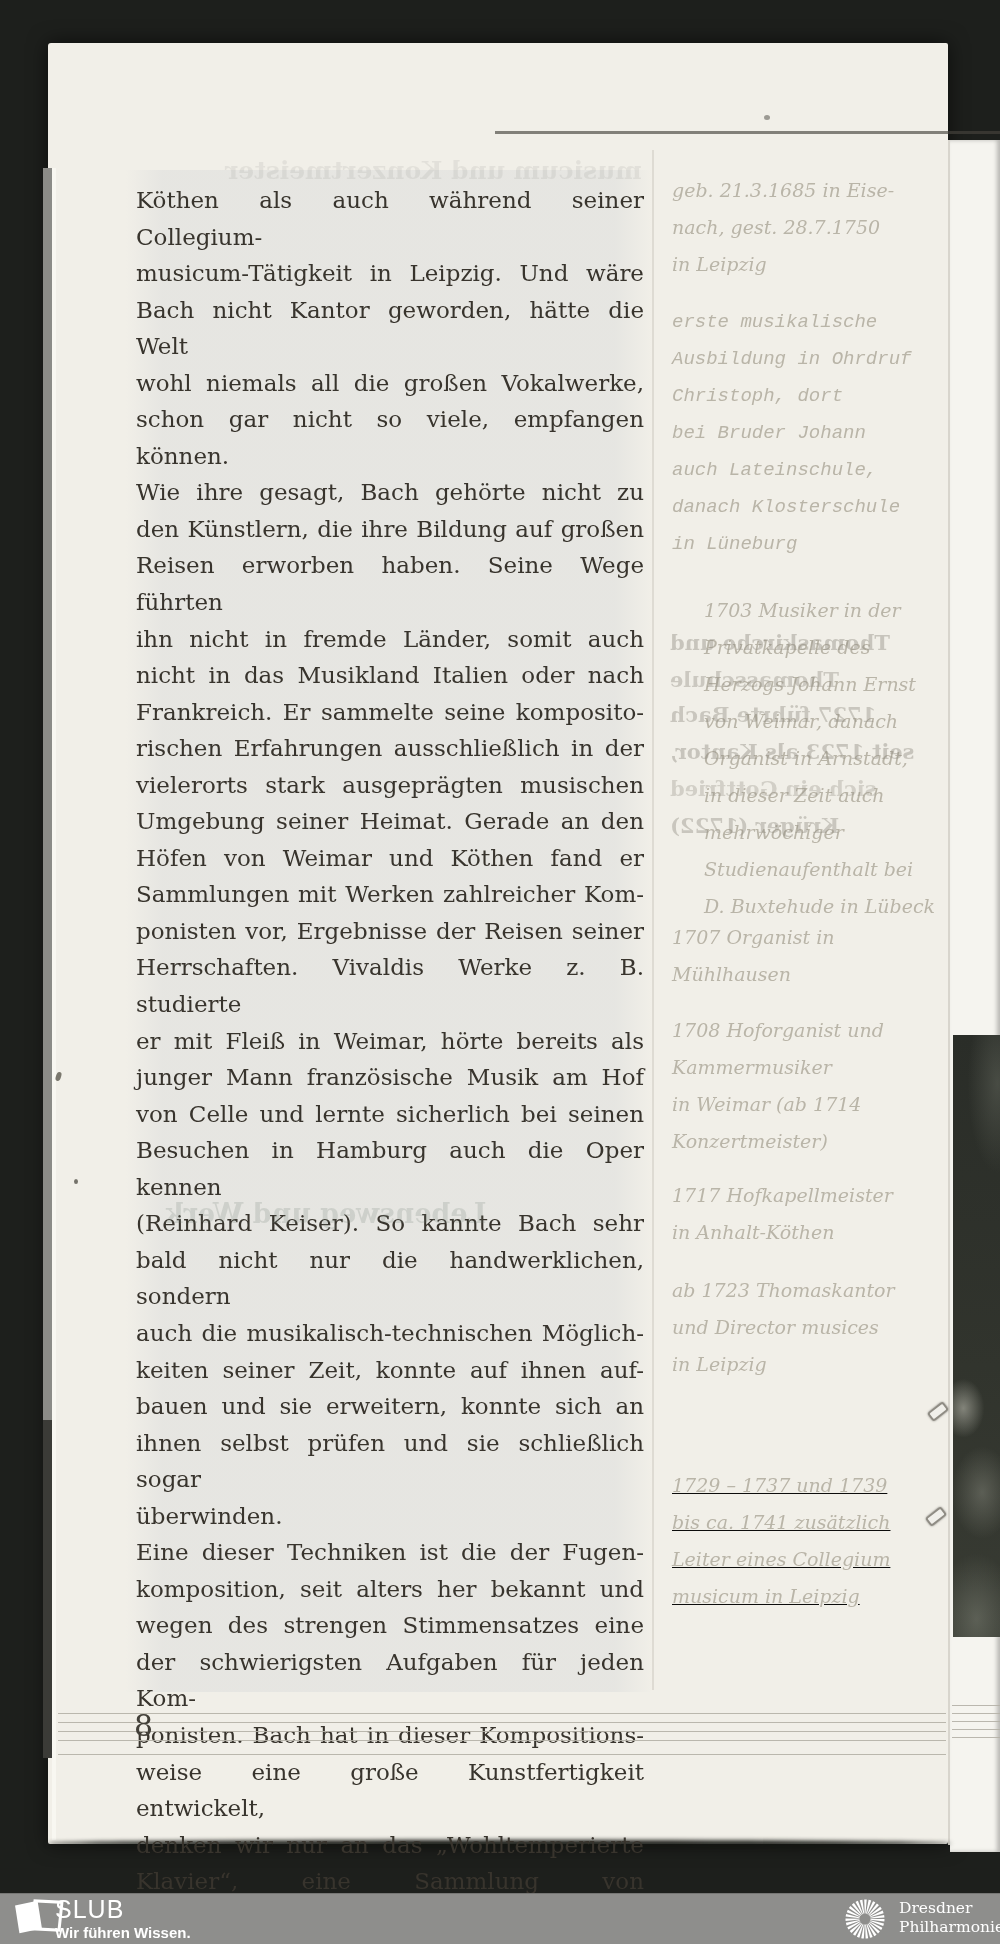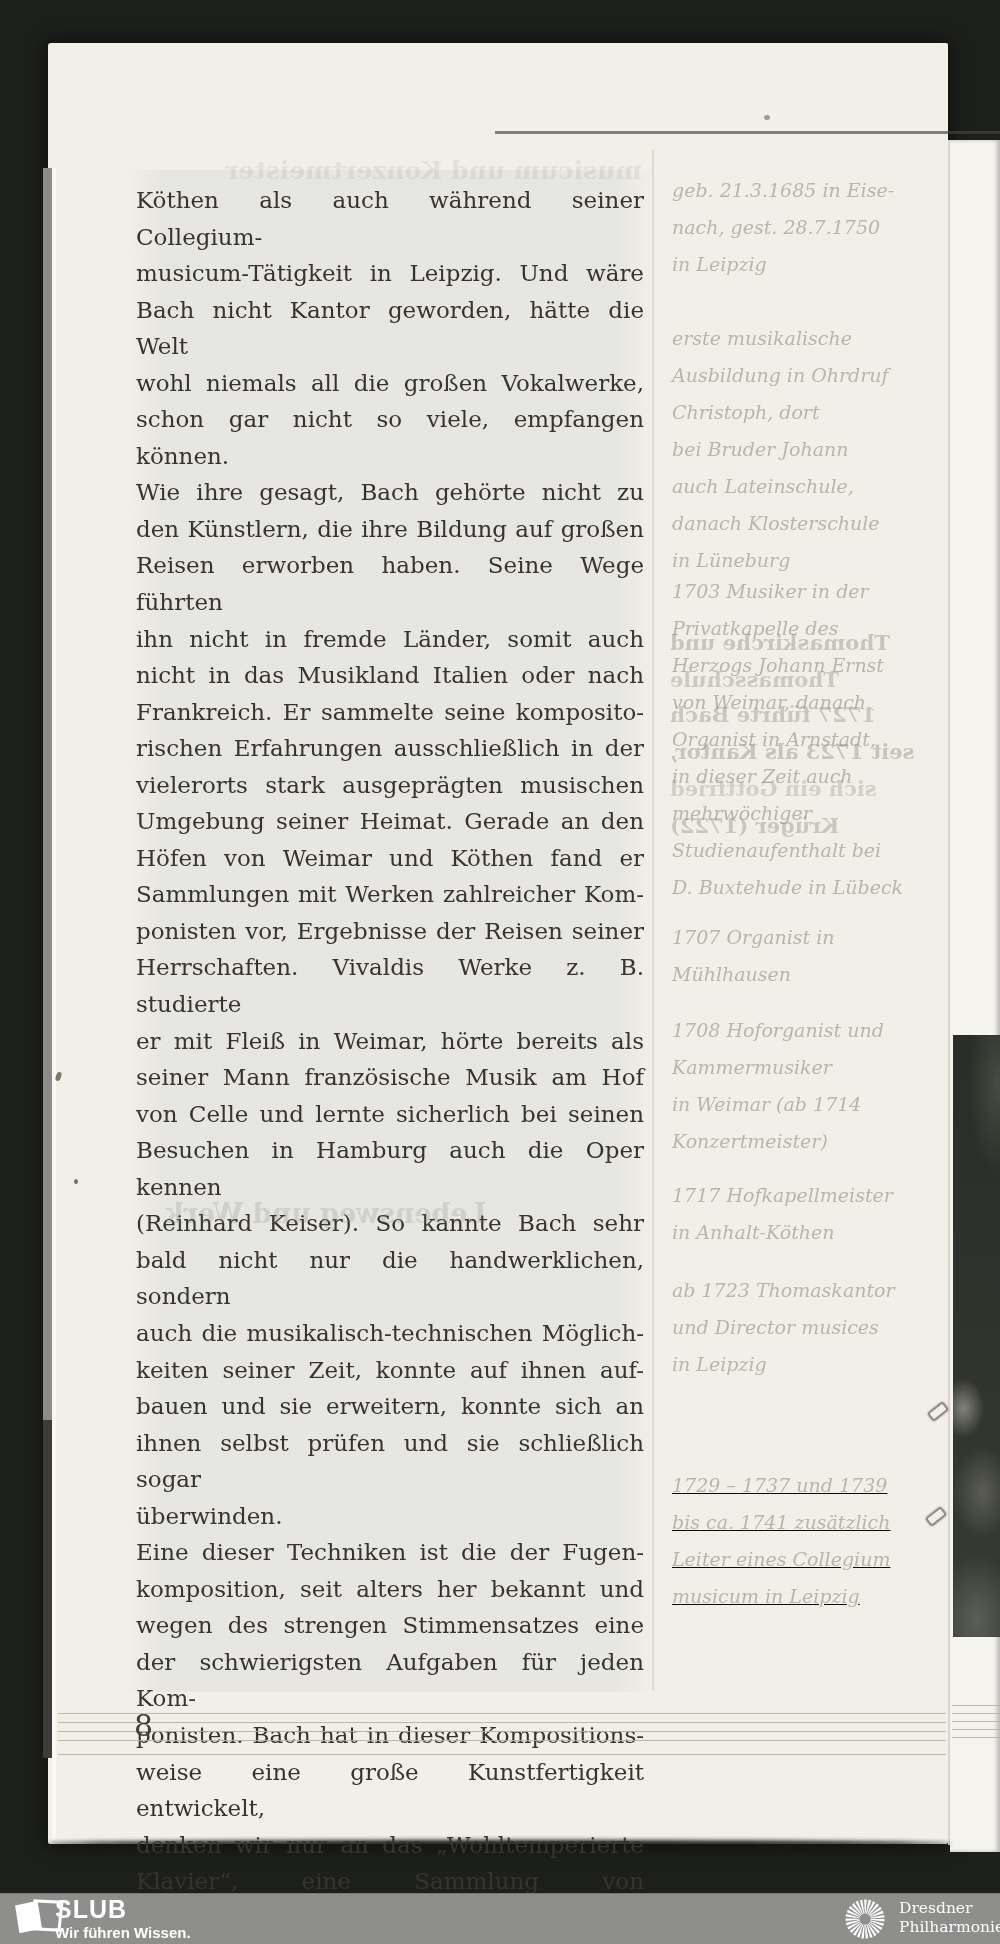--- a/index.html
+++ b/index.html
@@ -78,21 +78,21 @@
   }
   .slub-book{position:absolute;left:16px;top:5px;width:46px;height:36px;}
   .slub-book .cover{
     position:absolute;left:16px;top:1px;width:24px;height:25px;
     border:3px solid #fff;transform:rotate(3deg) skewX(-3deg);
   }
   .slub-book .sheet{
     position:absolute;left:1px;top:4px;width:23px;height:28px;background:#fff;
     transform:rotate(-9deg) skewY(-3deg);
   }
-  .slub-word{position:absolute;left:55px;top:2px;font-size:25px;font-weight:bold;letter-spacing:1px;line-height:26px;}
+  .slub-word{position:absolute;left:55px;top:2px;font-size:25px;font-weight:normal;letter-spacing:1px;line-height:26px;}
   .slub-tagline{position:absolute;left:55px;top:30px;font-size:15px;font-weight:bold;}
   .phil-burst{position:absolute;left:840px;top:0px;width:50px;height:50px;}
   .phil-text{
     position:absolute;left:899px;top:5px;font-family:"DejaVu Serif","Liberation Serif",serif;
     font-size:15.5px;line-height:19px;font-weight:500;
   }
 </style>
 </head>
 <body>
 
@@ -124,21 +124,21 @@
         <div class="tline">nicht in das Musikland Italien oder nach</div>
         <div class="tline">Frankreich. Er sammelte seine komposito-</div>
         <div class="tline">rischen Erfahrungen ausschließlich in der</div>
         <div class="tline">vielerorts stark ausgeprägten musischen</div>
         <div class="tline">Umgebung seiner Heimat. Gerade an den</div>
         <div class="tline">Höfen von Weimar und Köthen fand er</div>
         <div class="tline">Sammlungen mit Werken zahlreicher Kom-</div>
         <div class="tline">ponisten vor, Ergebnisse der Reisen seiner</div>
         <div class="tline">Herrschaften. Vivaldis Werke z. B. studierte</div>
         <div class="tline">er mit Fleiß in Weimar, hörte bereits als</div>
-        <div class="tline">seiner Mann französische Musik am Hof</div>
+        <div class="tline">junger Mann französische Musik am Hof</div>
         <div class="tline">von Celle und lernte sicherlich bei seinen</div>
         <div class="tline">Besuchen in Hamburg auch die Oper kennen</div>
         <div class="tline">(Reinhard Keiser). So kannte Bach sehr</div>
         <div class="tline">bald nicht nur die handwerklichen, sondern</div>
         <div class="tline">auch die musikalisch-technischen Möglich-</div>
         <div class="tline">keiten seiner Zeit, konnte auf ihnen auf-</div>
         <div class="tline">bauen und sie erweitern, konnte sich an</div>
         <div class="tline">ihnen selbst prüfen und sie schließlich sogar</div>
         <div class="tline">überwinden.</div>
       </div>
@@ -154,30 +154,30 @@
         <div class="tline">Vorspielen („Präludien“) und Fugen. Der Ruf</div>
       </div>
   </div>
 
   <div class="margin-col" id="margin-col">
       <div class="mgroup" style="top: 172px;">
         <div class="mline">geb. 21.3.1685 in Eise-</div>
         <div class="mline">nach, gest. 28.7.1750</div>
         <div class="mline">in Leipzig</div>
       </div>
-      <div class="mgroup" style="top: 320px;">
+      <div class="mgroup" style="top: 304px; font-family: Liberation Mono, monospace;">
         <div class="mline">erste musikalische</div>
         <div class="mline">Ausbildung in Ohrdruf</div>
         <div class="mline">Christoph, dort</div>
         <div class="mline">bei Bruder Johann</div>
         <div class="mline">auch Lateinschule,</div>
         <div class="mline">danach Klosterschule</div>
         <div class="mline">in Lüneburg</div>
       </div>
-      <div class="mgroup" style="top: 573px;">
+      <div class="mgroup" style="top: 592px; margin-left: 32px;">
         <div class="mline">1703 Musiker in der</div>
         <div class="mline">Privatkapelle des</div>
         <div class="mline">Herzogs Johann Ernst</div>
         <div class="mline">von Weimar, danach</div>
         <div class="mline">Organist in Arnstadt,</div>
         <div class="mline">in dieser Zeit auch</div>
         <div class="mline">mehrwöchiger</div>
         <div class="mline">Studienaufenthalt bei</div>
         <div class="mline">D. Buxtehude in Lübeck</div>
       </div>

